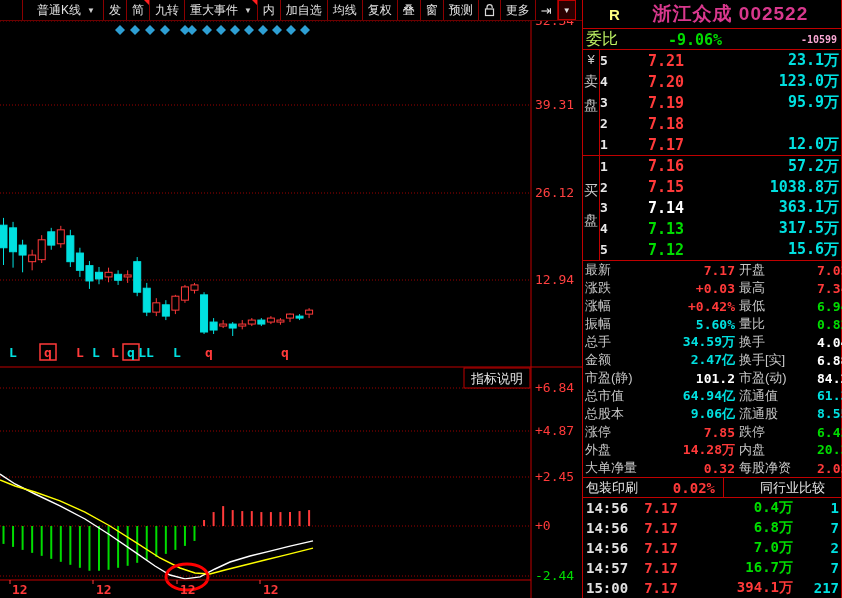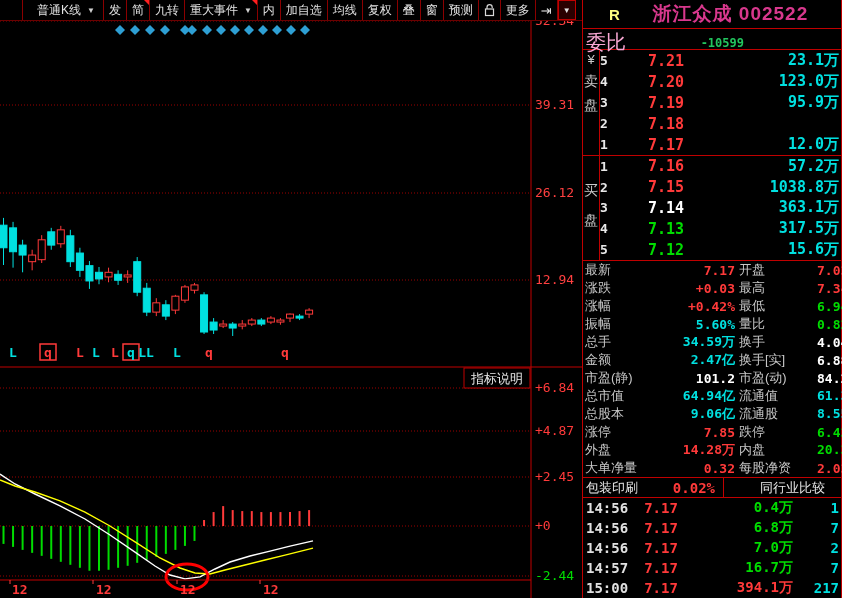--- a/index.html
+++ b/index.html
@@ -20,23 +20,23 @@
   .chart-svg{position:absolute;left:0;top:0;z-index:1;}
   
   .qpanel{position:absolute;left:582px;top:0;width:260px;height:598px;box-sizing:border-box;
           border-left:1px solid #c00000;border-right:1px solid #c00000;background:#000;}
   .num{font-family:"DejaVu Sans Mono",monospace;font-weight:bold;}
   .qp-header{height:28px;display:flex;align-items:center;}
   .qp-r{color:#ffff80;font-weight:bold;font-size:15px;margin-left:26px;}
   .qp-title{flex:1;text-align:center;color:#d8388d;font-weight:bold;font-size:19px;letter-spacing:1px;}
   .qp-weibi{height:22px;box-sizing:border-box;border-top:1px solid #c00000;border-bottom:1px solid #c00000;
             display:grid;grid-template-columns:52px 120px 1fr;align-items:center;}
-  .qp-weibi .lbl{color:#f9a8d4;font-size:20px;padding-left:3px;}
+  .qp-weibi .lbl{color:#bef264;font-size:16px;padding-left:3px;}
   .qp-weibi .val{color:#00dc00;font-size:15px;text-align:center;}
-  .qp-weibi .diff{color:#22c55e;font-size:12px;text-align:right;padding-right:11px;}
+  .qp-weibi .diff{color:#f9a8d4;font-size:10px;text-align:right;padding-right:4px;}
   .qp-book{height:105px;display:flex;box-sizing:border-box;}
   .qp-book.sellb{}
   .qp-book.buyb{border-top:1px solid #c00000;}
   .qp-strip{width:17px;border-right:1px solid #c00000;display:flex;flex-direction:column;
             align-items:center;color:#c8c8c8;font-size:14px;box-sizing:border-box;}
   .qp-strip .cur{margin-top:2px;font-size:13px;}
   .qp-strip .ch{margin-top:6px;}
   .buyb .qp-strip .ch:first-child{margin-top:26px;}
   .buyb .qp-strip .ch+.ch{margin-top:12px;}
   .qp-rows{flex:1;display:flex;flex-direction:column;}
@@ -298,20 +298,21 @@
       </g>
     </svg>
 
   <div class="qpanel">
     <div class="qp-header">
       <span class="qp-r">R</span>
       <span class="qp-title">浙江众成 002522</span>
     </div>
     <div class="qp-weibi">
       <span class="lbl">委比</span>
+      <span class="val num">-9.06%</span>
       <span class="diff num">-10599</span>
     </div>
     <div class="qp-book sellb">
       <div class="qp-strip">
         <span class="cur">¥</span>
       <span class="ch">卖</span>
           <span class="ch">盘</span>
         </div>
       <div class="qp-rows" id="sell-rows">
           <div class="lvl-row">

